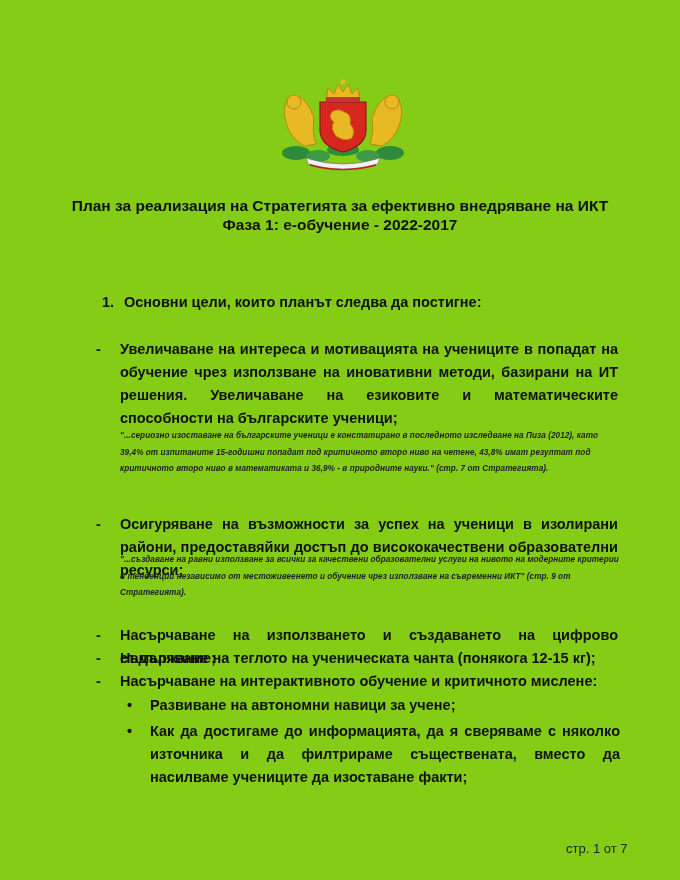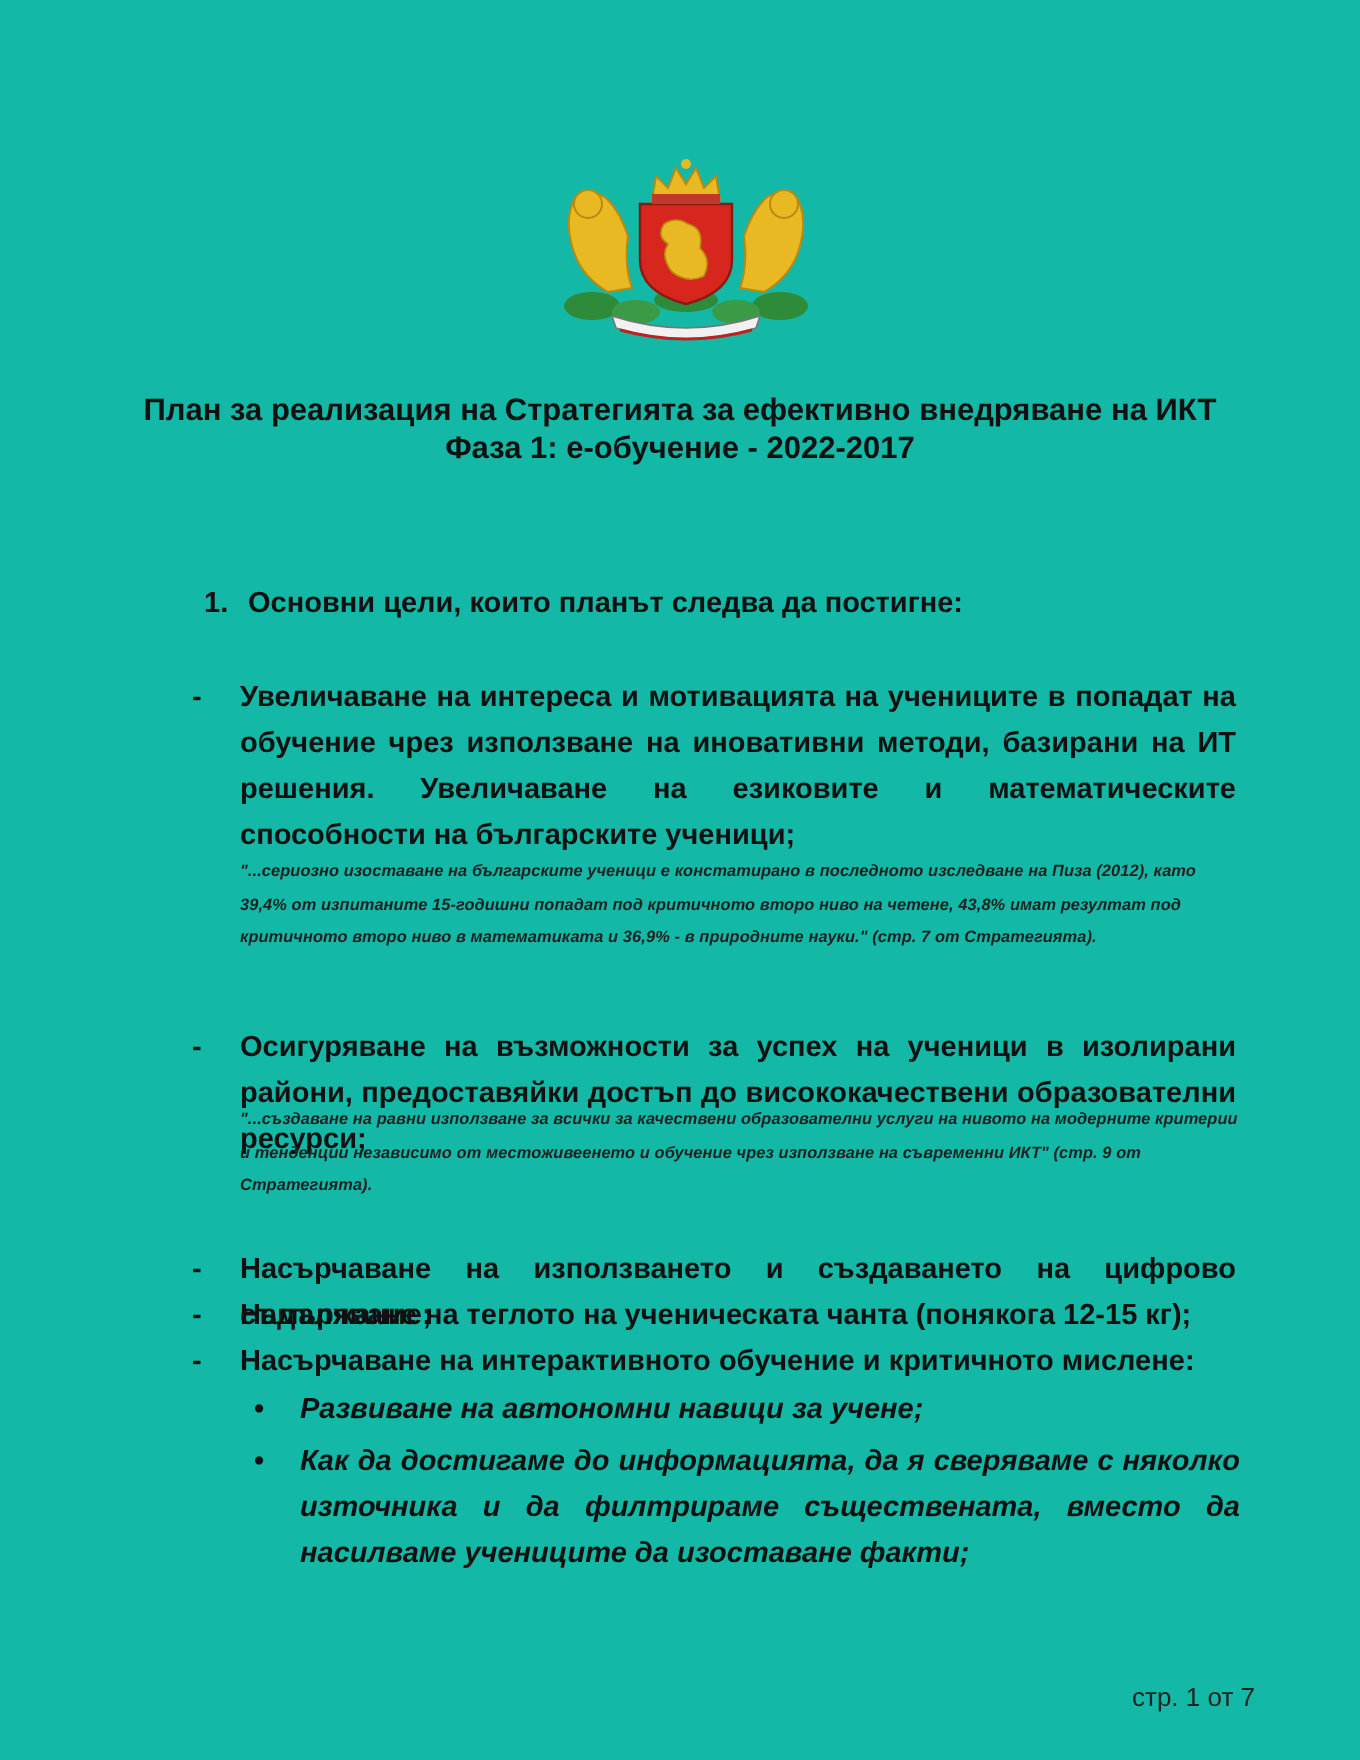--- a/index.html
+++ b/index.html
@@ -1,39 +1,39 @@
 <!DOCTYPE html>
 <html><head>
   <meta charset="utf-8">
   <style>
     html, body { margin: 0; padding: 0; background: #ffffff; }
     body { width: 680px; height: 880px; position: relative; overflow: hidden;
       font-family: "Liberation Sans", "DejaVu Sans", sans-serif; color: #111; }
-    .page { position: absolute; left: 0; top: 0; width: 680px; height: 880px; background: #14b8a6; }
+    .page { position: absolute; left: 0; top: 0; width: 680px; height: 880px; background: #84cc16; }
 
     .coat { position: absolute; left: 268px; top: 78px; width: 150px; height: 95px; }
 
     .title { position: absolute; left: 60px; top: 196px; width: 560px; text-align: center;
       font-weight: bold; font-size: 15.5px; line-height: 19px; color: #111; }
     .title div { white-space: nowrap; }
 
     .h1 { position: absolute; left: 102px; top: 294px; font-weight: bold; font-size: 14.5px; color: #111; }
     .h1 .num { display: inline-block; width: 22px; }
 
     .item { position: absolute; left: 98px; width: 520px; font-size: 14.5px; line-height: 23px; font-weight: 600; color: #111; }
     .item .dash { position: absolute; left: -2px; top: 0; }
     .item .txt { margin-left: 22px; text-align: justify; text-align-last: left; }
 
     .quote { position: absolute; left: 120px; width: 500px; font-size: 8.2px; line-height: 16.5px;
       font-style: italic; font-weight: bold; color: #222; letter-spacing: 0.05px; }
     .quote b { font-weight: 900; }
 
     .bul { position: absolute; left: 130px; width: 490px; font-size: 14.5px; line-height: 23px; font-weight: 600; color: #111; }
     .bul .dot { position: absolute; left: -3px; top: 0; }
-    .bul .txt { margin-left: 20px; text-align: justify; text-align-last: left; font-style: italic; }
+    .bul .txt { margin-left: 20px; text-align: justify; text-align-last: left; }
 
     .footer { position: absolute; left: 566px; top: 841px; font-size: 13px; color: #222; }
   </style>
 </head>
 <body>
 
 <div class="page">
 
   <svg class="coat" viewBox="0 0 150 95">
 

